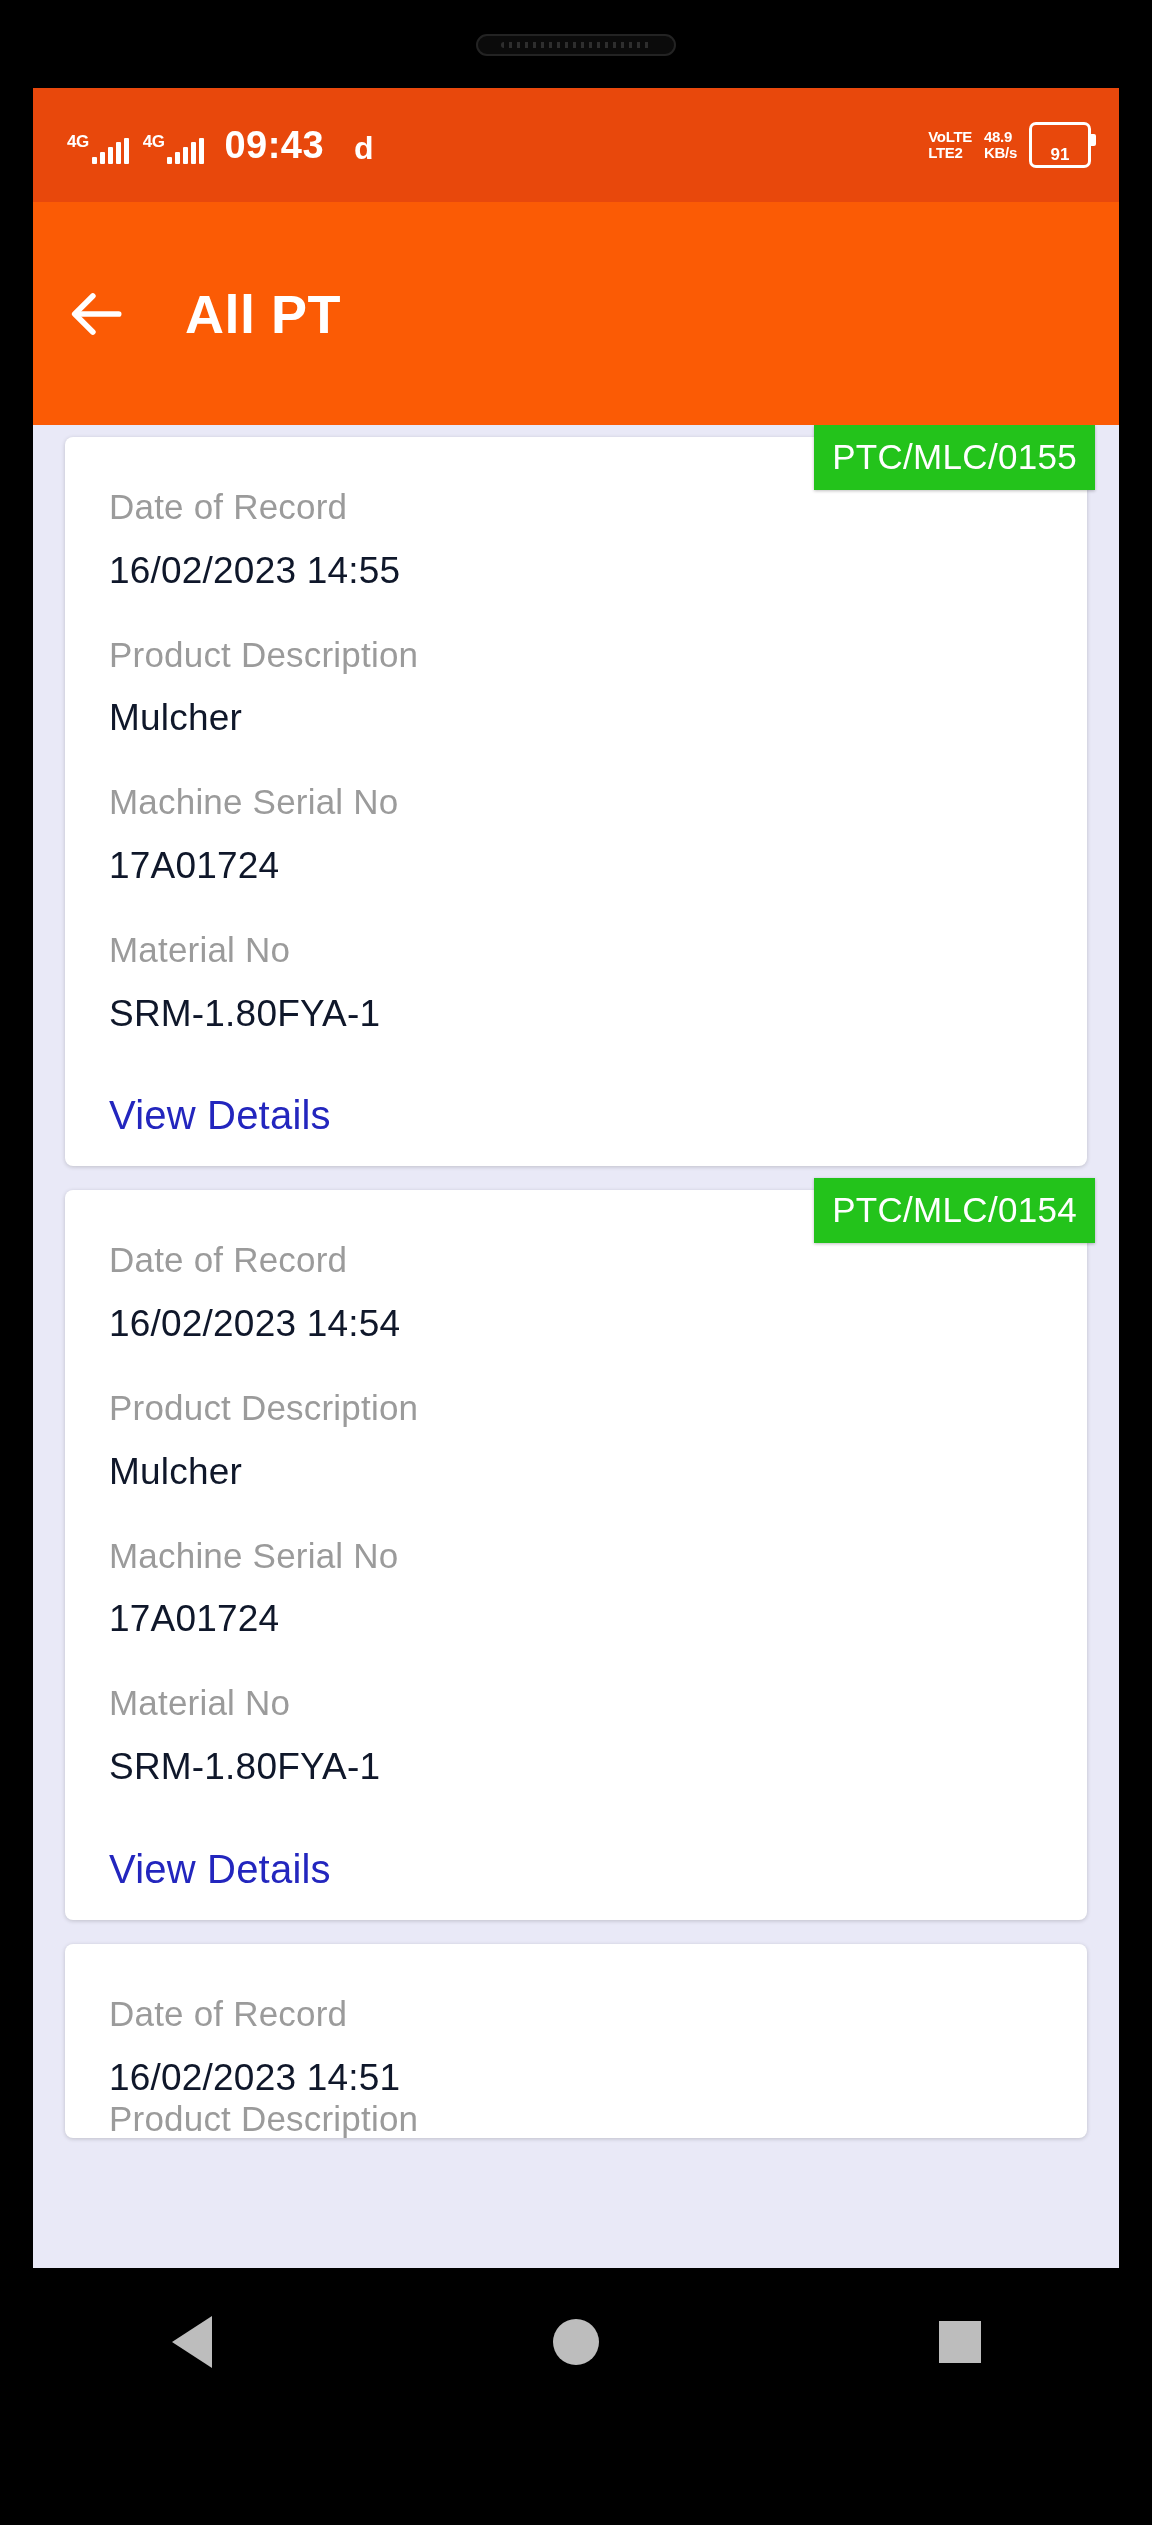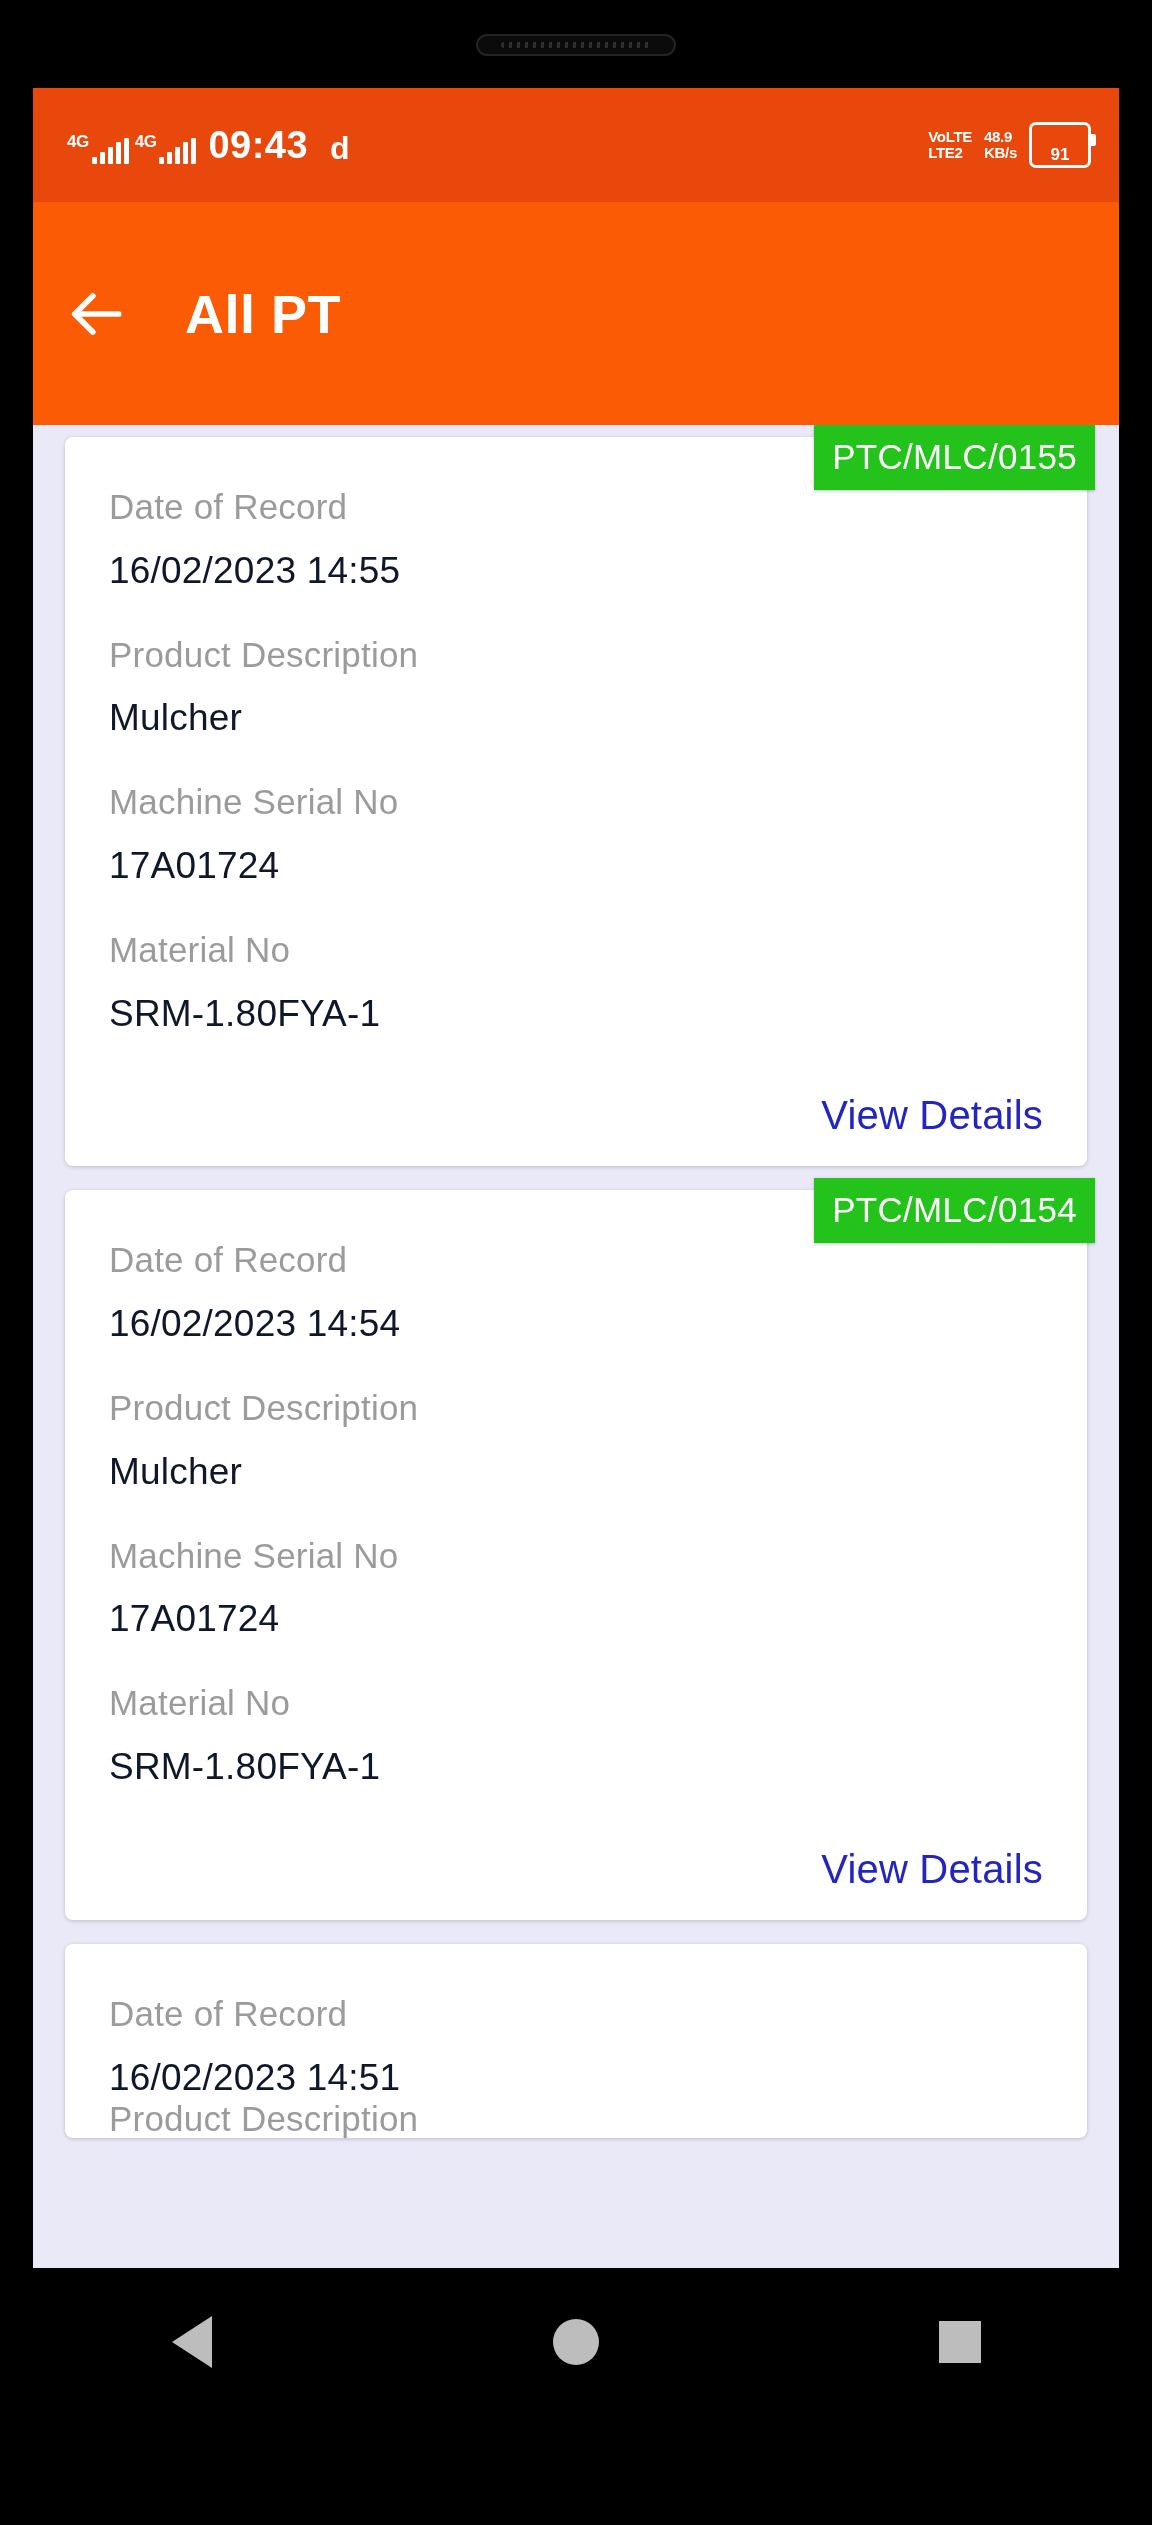--- a/index.html
+++ b/index.html
@@ -36,21 +36,21 @@
     overflow:hidden;
   }
   
   .statusbar {
     height:114px; width:100%;
     background:#E8480C;
     display:flex; align-items:center;
     padding: 0 28px 0 34px;
     color:#fff;
   }
-  .sb-left { display:flex; align-items:flex-end; gap:6px; flex:1; }
+  .sb-left { display:flex; align-items:flex-end; gap:14px; flex:1; }
   .sig { display:flex; align-items:flex-end; gap:3px; }
   .sig .g4 { font-size:17px; font-weight:700; line-height:1; margin-bottom:14px; letter-spacing:-0.5px;}
   .bars { display:flex; align-items:flex-end; gap:3px; height:26px; }
   .bars i { display:block; width:5px; background:#fff; border-radius:1px; }
   .bars i:nth-child(1){height:7px}
   .bars i:nth-child(2){height:12px}
   .bars i:nth-child(3){height:17px}
   .bars i:nth-child(4){height:22px}
   .bars i:nth-child(5){height:26px}
   .sb-time { font-size:38px; font-weight:700; line-height:1; margin-left:6px; letter-spacing:0.5px;}
@@ -107,21 +107,21 @@
   .field { margin-bottom:4px; }
   .field-label {
     font-size:35px; color:#9b9b9b; font-weight:400;
     line-height:1.05; margin-bottom:26px; letter-spacing:0.2px;
   }
   .field-value {
     font-size:37px; color:#0f172a; font-weight:400;
     line-height:1.05; margin-bottom:46px; letter-spacing:0.2px;
   }
   .card-action {
-    text-align:right; padding-top:14px;
+    padding-top:14px;
   }
   .view-details {
     font-size:40px; color:#2326BE; font-weight:400; cursor:pointer;
     letter-spacing:0.2px;
   }
   .card.partial { padding-bottom:0; margin-bottom:0; }
   .card.partial .field-value:last-of-type { margin-bottom:0; }
   
   .navbar {
     position:absolute; top:2268px; left:0;

